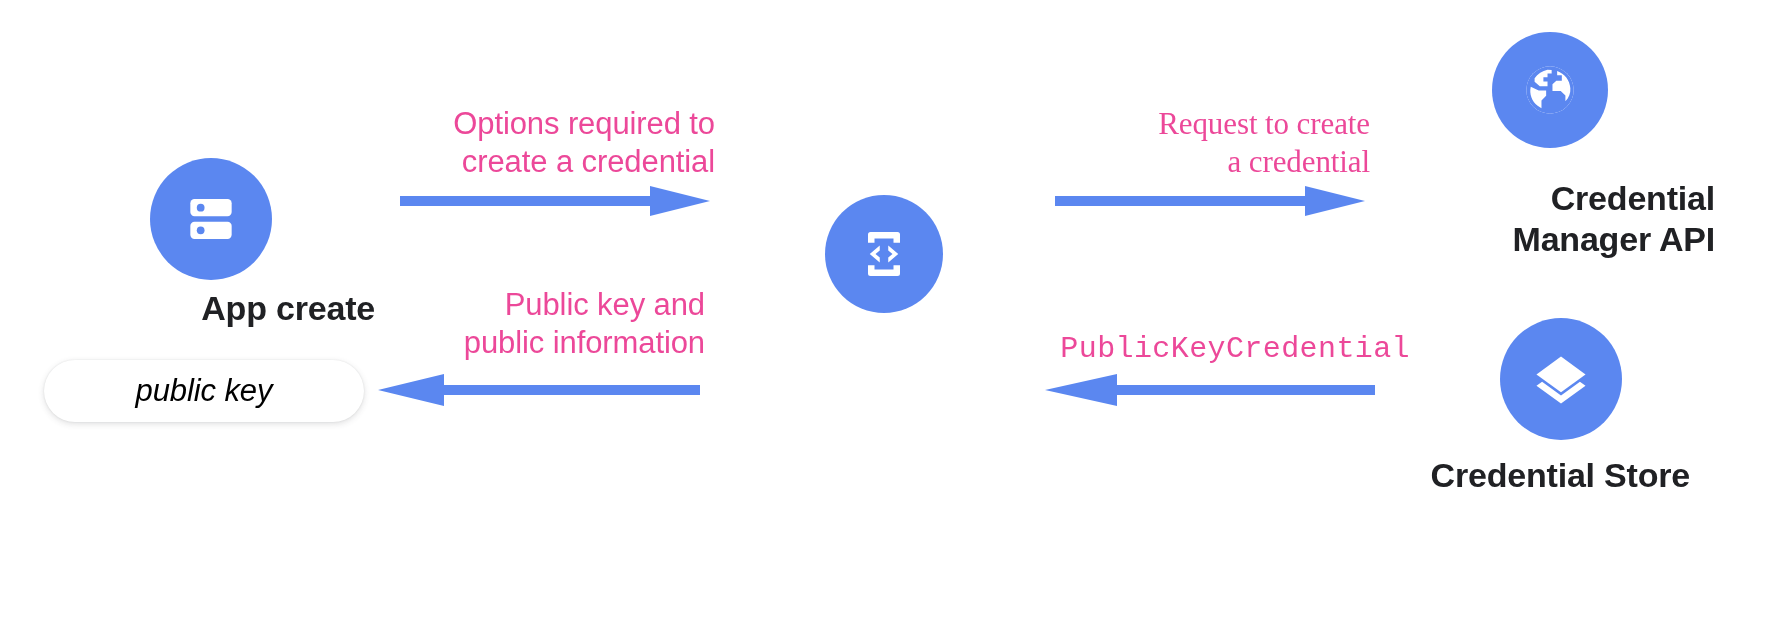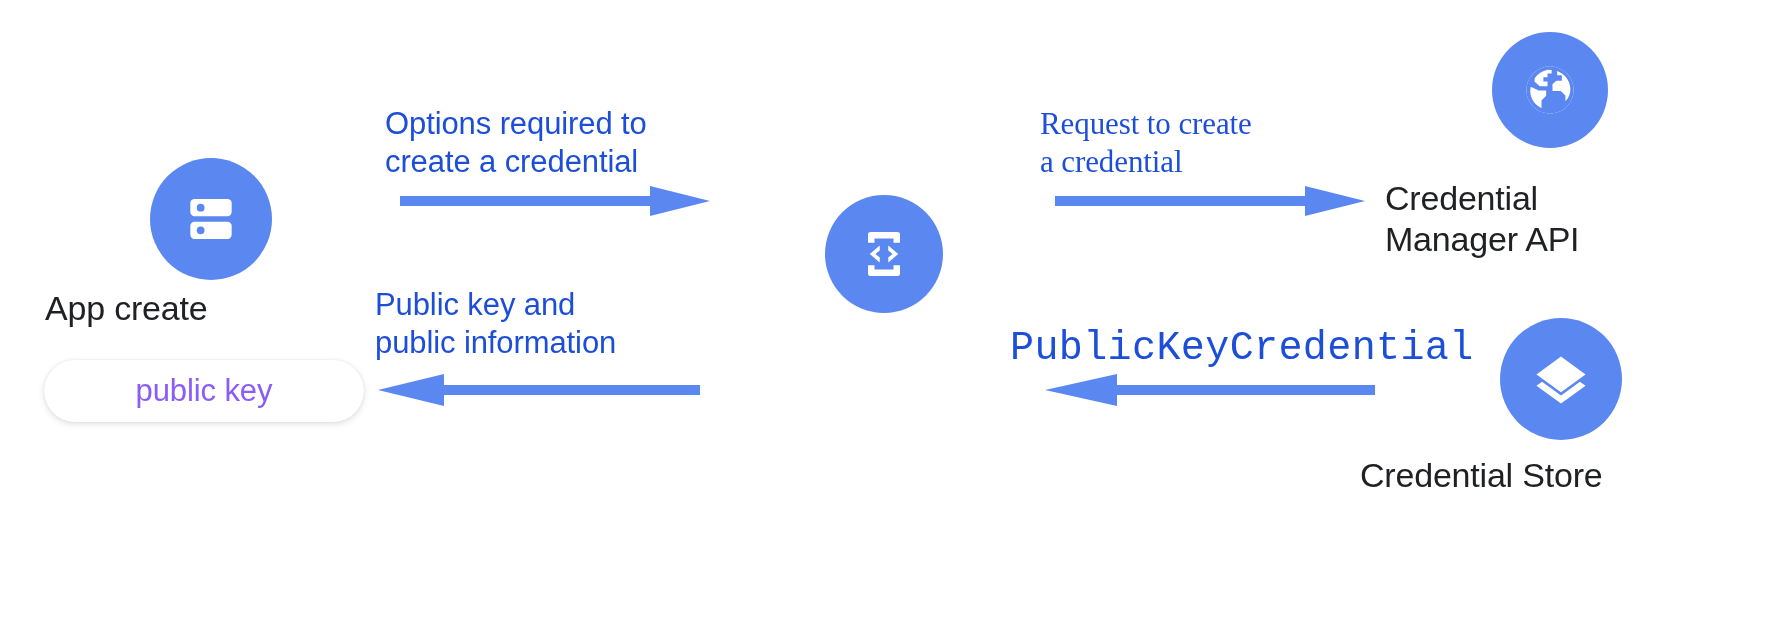--- a/index.html
+++ b/index.html
@@ -28,53 +28,54 @@
     background: #5B87F0;
     display: flex;
     align-items: center;
     justify-content: center;
   }
   .badge svg { display: block; }
 
   
   .caption {
     color: #202124;
-    text-align: left;
+    text-align: right;
     font-size: 34px;
     line-height: 41px;
-    font-weight: 400;
+    font-weight: 700;
     letter-spacing: -0.2px;
     white-space: pre-line;
   }
 
   
   .pill {
     background: #ffffff;
     border-radius: 999px;
     display: flex;
     align-items: center;
     justify-content: center;
-    color: #8b5cf6;
+    color: #000000;
     font-size: 31px;
     letter-spacing: -0.1px;
     box-shadow: 0 2px 6px rgba(60,64,67,0.16), 0 0 2px rgba(60,64,67,0.12);
+    font-style: italic;
   }
 
   
   .arrow-label {
-    color: #1d4ed8;
-    text-align: left;
+    color: #ec4899;
+    text-align: right;
     font-size: 31px;
     line-height: 38px;
     letter-spacing: -0.1px;
     white-space: pre-line;
   }
   .arrow-label.mono {
     font-family: "Liberation Mono", "DejaVu Sans Mono", monospace;
-    font-size: 40px;
+    font-size: 30px;
     letter-spacing: 0.4px;
   }
 
   
   .arrow svg { display: block; }
 </style>
 </head>
 <body>
 
 <div id="diagram">

